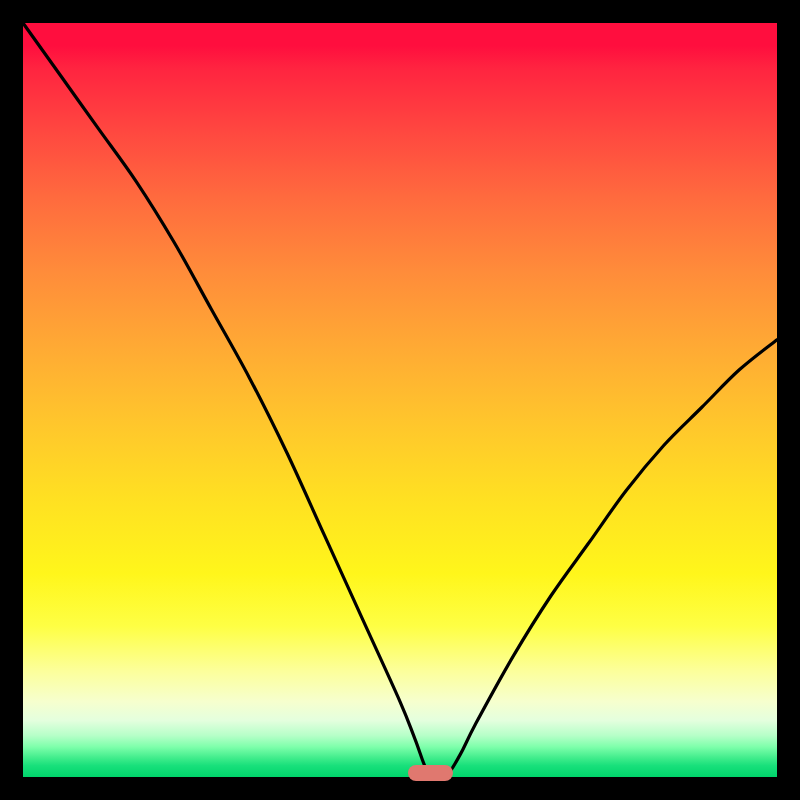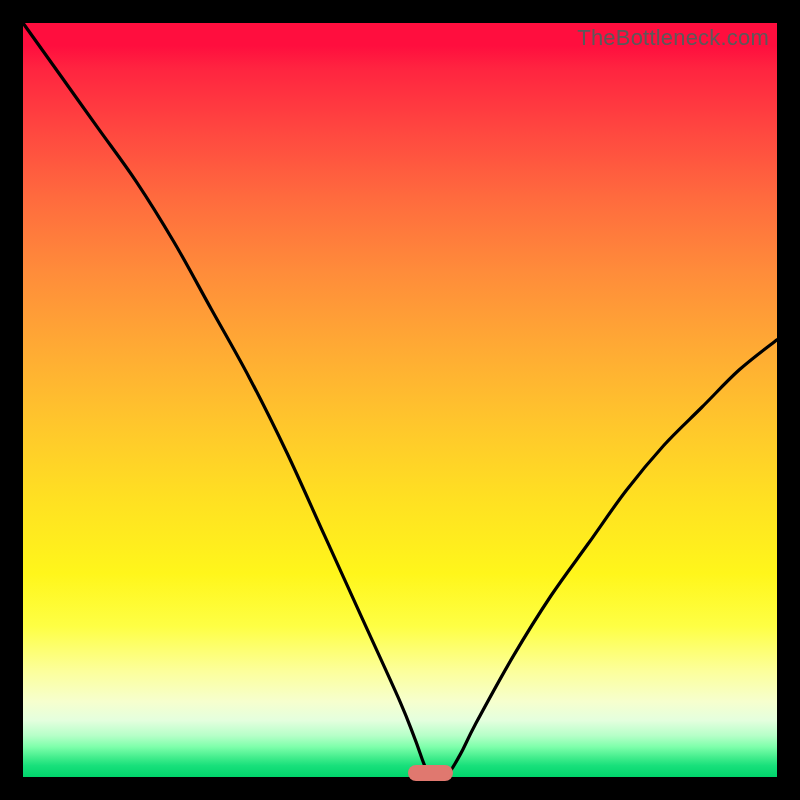--- a/index.html
+++ b/index.html
@@ -74,21 +74,20 @@
     
     background: #e0786f;
   }
 </style>
 </head>
 <body>
 
 <div class="frame">
   <div class="plot-area">
 
-    <div class="watermark">TheBottleneck.com</div>
 
     <svg class="curve" viewBox="0 0 754 754" preserveAspectRatio="none">
       <path id="curve-path" d="M 0.0 0.0 C 6.3 8.8, 25.1 35.2, 37.7 52.8 C 50.3 70.4, 62.8 88.0, 75.4 105.6 C 88.0 123.2, 100.5 139.5, 113.1 158.3 C 125.7 177.2, 138.2 197.3, 150.8 218.7 C 163.4 240.0, 175.9 263.9, 188.5 286.5 C 201.1 309.1, 213.6 330.5, 226.2 354.4 C 238.8 378.3, 251.3 403.4, 263.9 429.8 C 276.5 456.2, 289.0 485.1, 301.6 512.7 C 314.2 540.4, 326.7 568.0, 339.3 595.7 C 351.9 623.3, 368.2 658.5, 377.0 678.6 C 385.8 698.7, 387.1 703.7, 392.1 716.3 C 397.1 728.9, 402.1 747.7, 407.2 754.0 C 412.2 760.3, 417.2 757.8, 422.2 754.0 C 427.3 750.2, 432.3 740.2, 437.3 731.4 C 442.3 722.6, 443.6 717.6, 452.4 701.2 C 461.2 684.9, 477.5 654.7, 490.1 633.4 C 502.7 612.0, 515.2 591.9, 527.8 573.0 C 540.4 554.2, 552.9 537.9, 565.5 520.3 C 578.1 502.7, 590.6 483.8, 603.2 467.5 C 615.8 451.1, 628.3 436.1, 640.9 422.2 C 653.5 408.4, 666.0 397.1, 678.6 384.5 C 691.2 372.0, 703.7 358.1, 716.3 346.8 C 728.9 335.5, 747.7 321.7, 754.0 316.7" fill="none" stroke="#000000" stroke-width="3.2" stroke-linecap="round" stroke-linejoin="round"></path>
     </svg>
 
     <div id="floor-marker" class="marker" style="width: 45.24px; height: 16px; left: 384.54px; top: 742.23px; background: rgb(224, 120, 111);"></div>
   </div>
 </div>
 
 </body></html>

